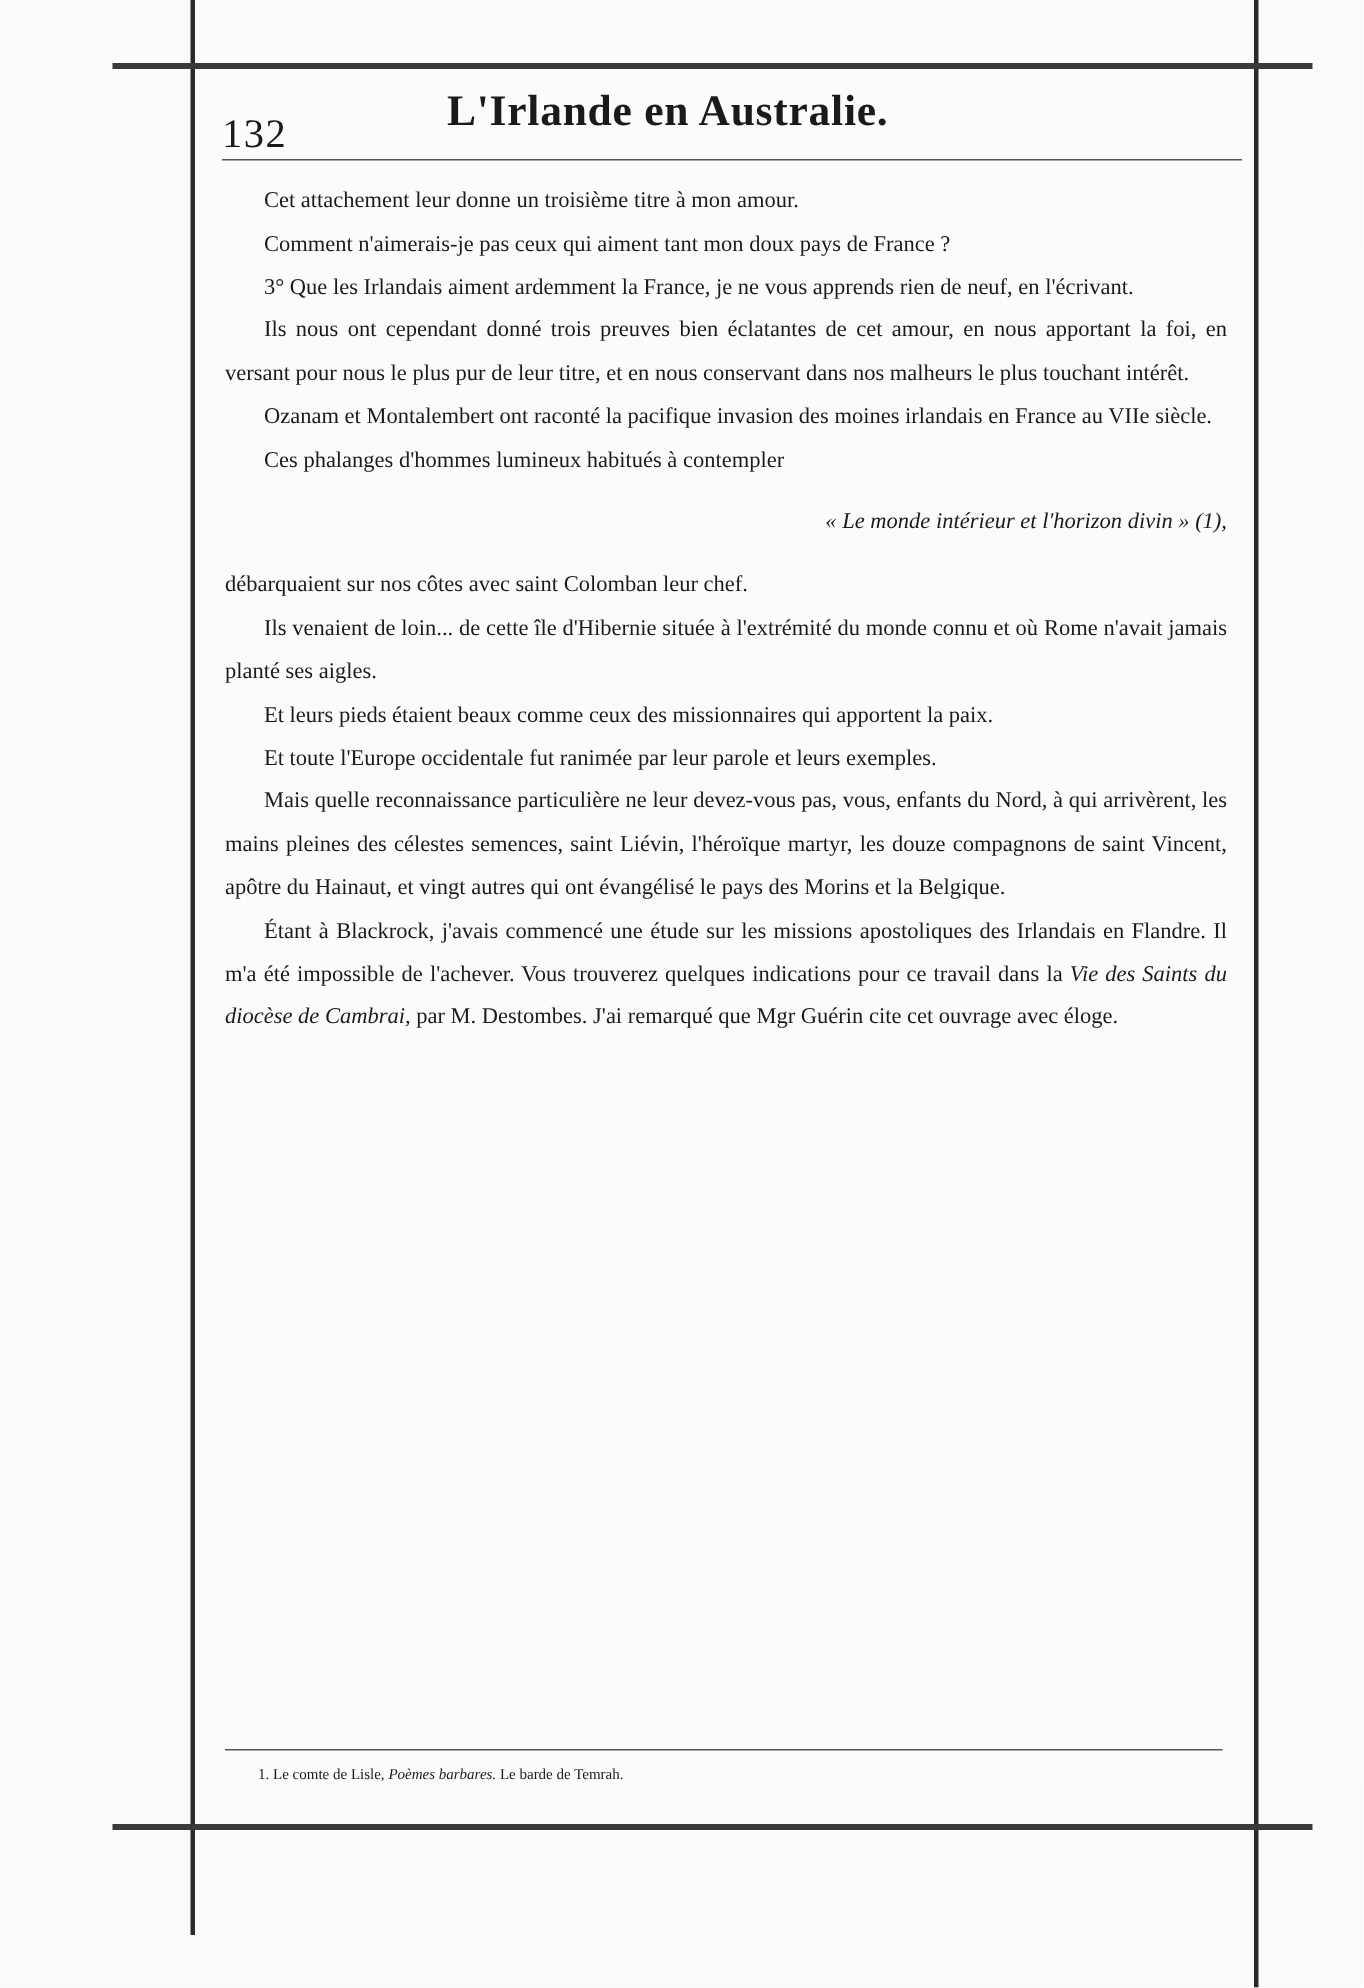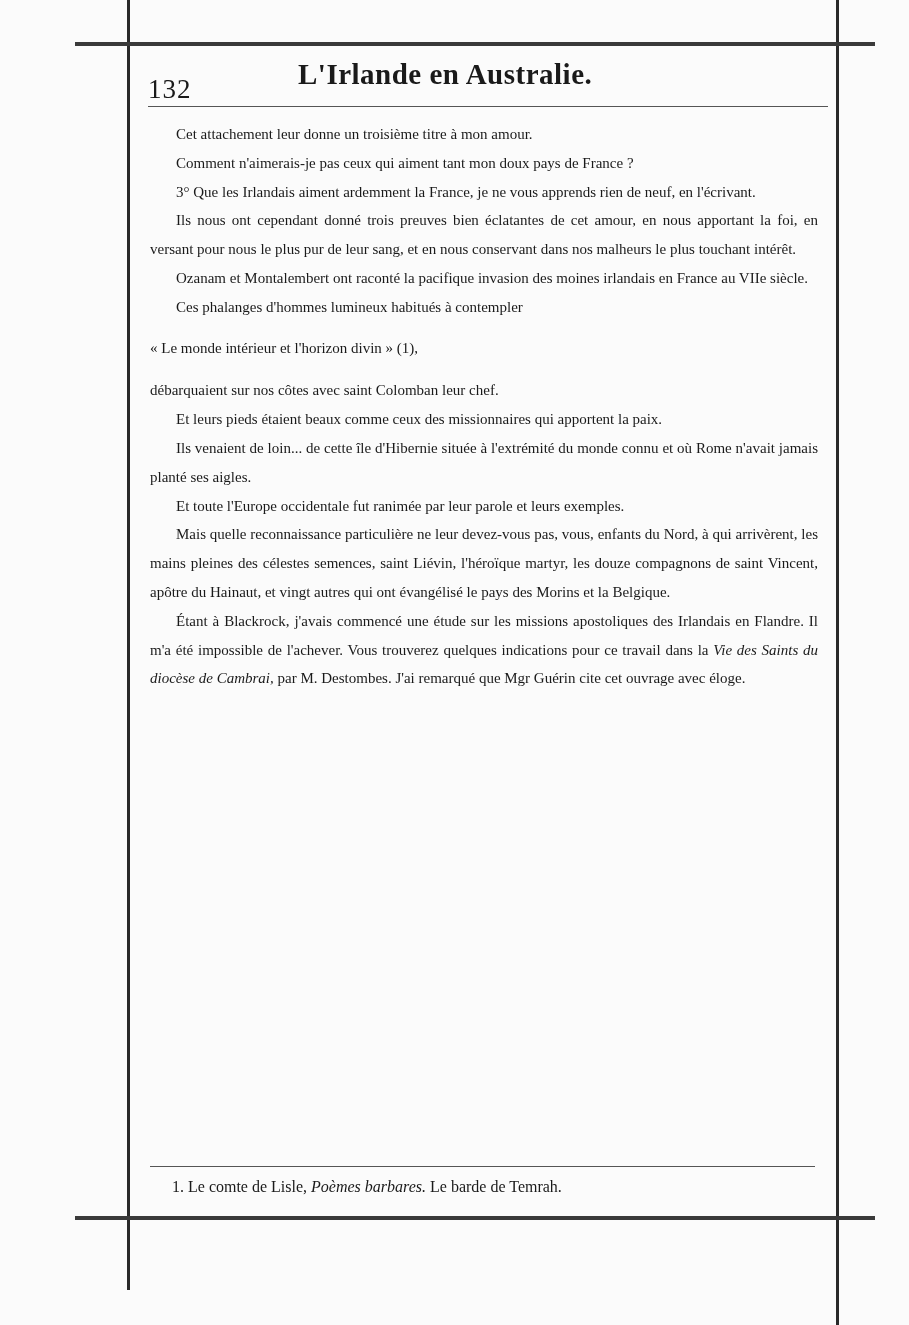--- a/index.html
+++ b/index.html
@@ -59,32 +59,33 @@
       font-size: 15px;
       line-height: 28.8px;
       text-align: justify;
     }
     .body-text p {
       margin: 0;
       text-indent: 26px;
     }
     .body-text p.noindent { text-indent: 0; }
     .body-text p.quote {
-      text-align: left;
+      text-align: right;
       text-indent: 0;
+      font-style: italic;
       margin: 12px 0 14px 0;
     }
     .body-text .italic { font-style: italic; }
     .footnote-rule {
       position: absolute; left: 150px; top: 1166px; width: 665px; height: 1px;
       background: #555;
     }
     .footnote {
       position: absolute; left: 172px; top: 1178px; width: 640px;
-      font-size: 16px;
+      font-size: 10px;
     }
     .footnote .italic { font-style: italic; }
   </style>
 </head>
 <body>
 
 <div class="scan-bg"></div>
 <div class="frame-line-left"></div>
 <div class="frame-line-right"></div>
 <div class="top-rule"></div>
@@ -93,27 +94,27 @@
 <div class="header">
   <span class="page-number">132</span>
   <span class="running-title">L'Irlande en Australie.</span>
 </div>
 <div class="header-rule"></div>
 
 <div class="body-text">
   <p>Cet attachement leur donne un troisième titre à mon amour.</p>
   <p>Comment n'aimerais-je pas ceux qui aiment tant mon doux pays de France ?</p>
   <p>3° Que les Irlandais aiment ardemment la France, je ne vous apprends rien de neuf, en l'écrivant.</p>
-  <p>Ils nous ont cependant donné trois preuves bien éclatantes de cet amour, en nous apportant la foi, en versant pour nous le plus pur de leur sang, et en nous conservant dans nos malheurs le plus touchant intérêt.</p>
+  <p>Ils nous ont cependant donné trois preuves bien éclatantes de cet amour, en nous apportant la foi, en versant pour nous le plus pur de leur titre, et en nous conservant dans nos malheurs le plus touchant intérêt.</p>
   <p>Ozanam et Montalembert ont raconté la pacifique invasion des moines irlandais en France au VIIe siècle.</p>
   <p>Ces phalanges d'hommes lumineux habitués à contempler</p>
   <p class="quote">« Le monde intérieur et l'horizon divin » (1),</p>
   <p class="noindent">débarquaient sur nos côtes avec saint Colomban leur chef.</p>
+  <p>Ils venaient de loin... de cette île d'Hibernie située à l'extrémité du monde connu et où Rome n'avait jamais planté ses aigles.</p>
   <p>Et leurs pieds étaient beaux comme ceux des missionnaires qui apportent la paix.</p>
-  <p>Ils venaient de loin... de cette île d'Hibernie située à l'extrémité du monde connu et où Rome n'avait jamais planté ses aigles.</p>
   <p>Et toute l'Europe occidentale fut ranimée par leur parole et leurs exemples.</p>
   <p>Mais quelle reconnaissance particulière ne leur devez-vous pas, vous, enfants du Nord, à qui arrivèrent, les mains pleines des célestes semences, saint Liévin, l'héroïque martyr, les douze compagnons de saint Vincent, apôtre du Hainaut, et vingt autres qui ont évangélisé le pays des Morins et la Belgique.</p>
   <p><span>Étant à Blackrock, j'avais commencé une étude sur les missions apostoliques des Irlandais en Flandre. Il m'a été impossible de l'achever. Vous trouverez quelques indications pour ce travail dans la </span><span class="italic">Vie des Saints du diocèse de Cambrai,</span><span> par M. Destombes. J'ai remarqué que Mgr Guérin cite cet ouvrage avec éloge.</span></p>
 </div>
 
 <div class="footnote-rule"></div>
 <div class="footnote">
   <span>1.</span>
   <span>Le comte de Lisle, </span><span class="italic">Poèmes barbares.</span><span> Le barde de Temrah.</span>
 </div>

